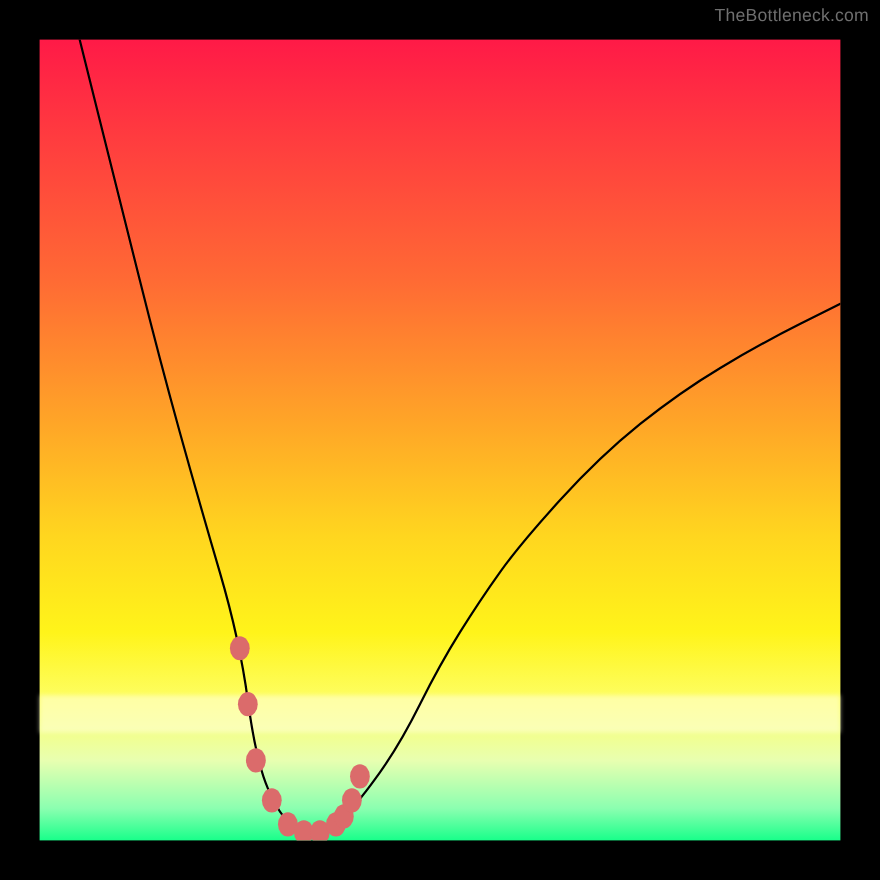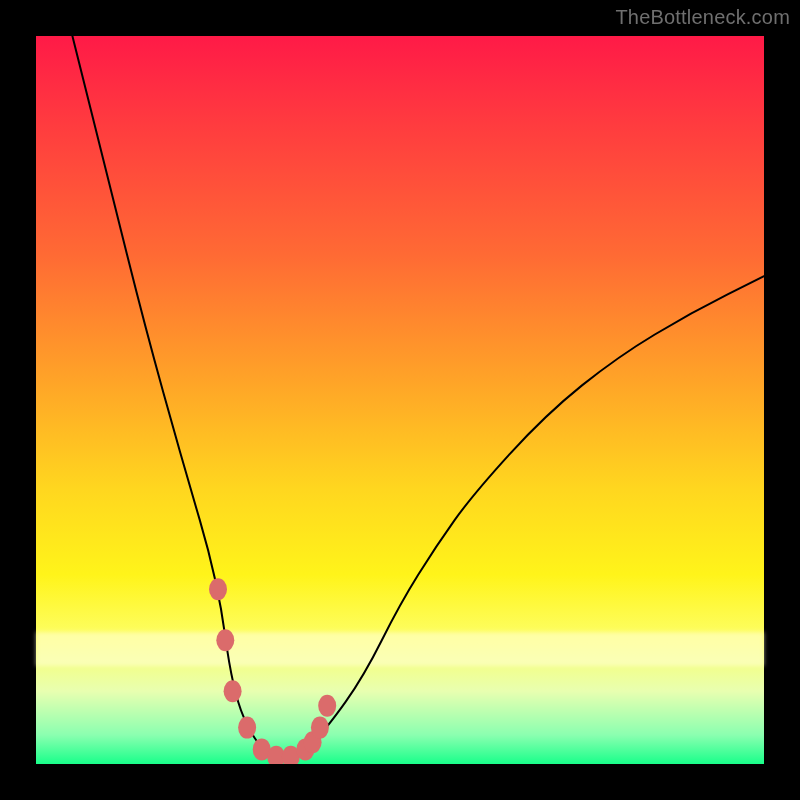--- a/index.html
+++ b/index.html
@@ -47,21 +47,21 @@
     height: 34px;
     top: 596px; 
     background: rgba(255,255,220,0.55);
     filter: blur(2px);
   }
   .watermark {
     position: absolute;
     top: 6px;
     right: 10px;
     color: #6f6f6f;
-    font-size: 20px;
+    font-size: 16px;
     letter-spacing: 0.2px;
     user-select: none;
   }
   svg.overlay {
     position: absolute;
     left: 0;
     top: 0;
     width: 728px;
     height: 728px;
     pointer-events: none;

